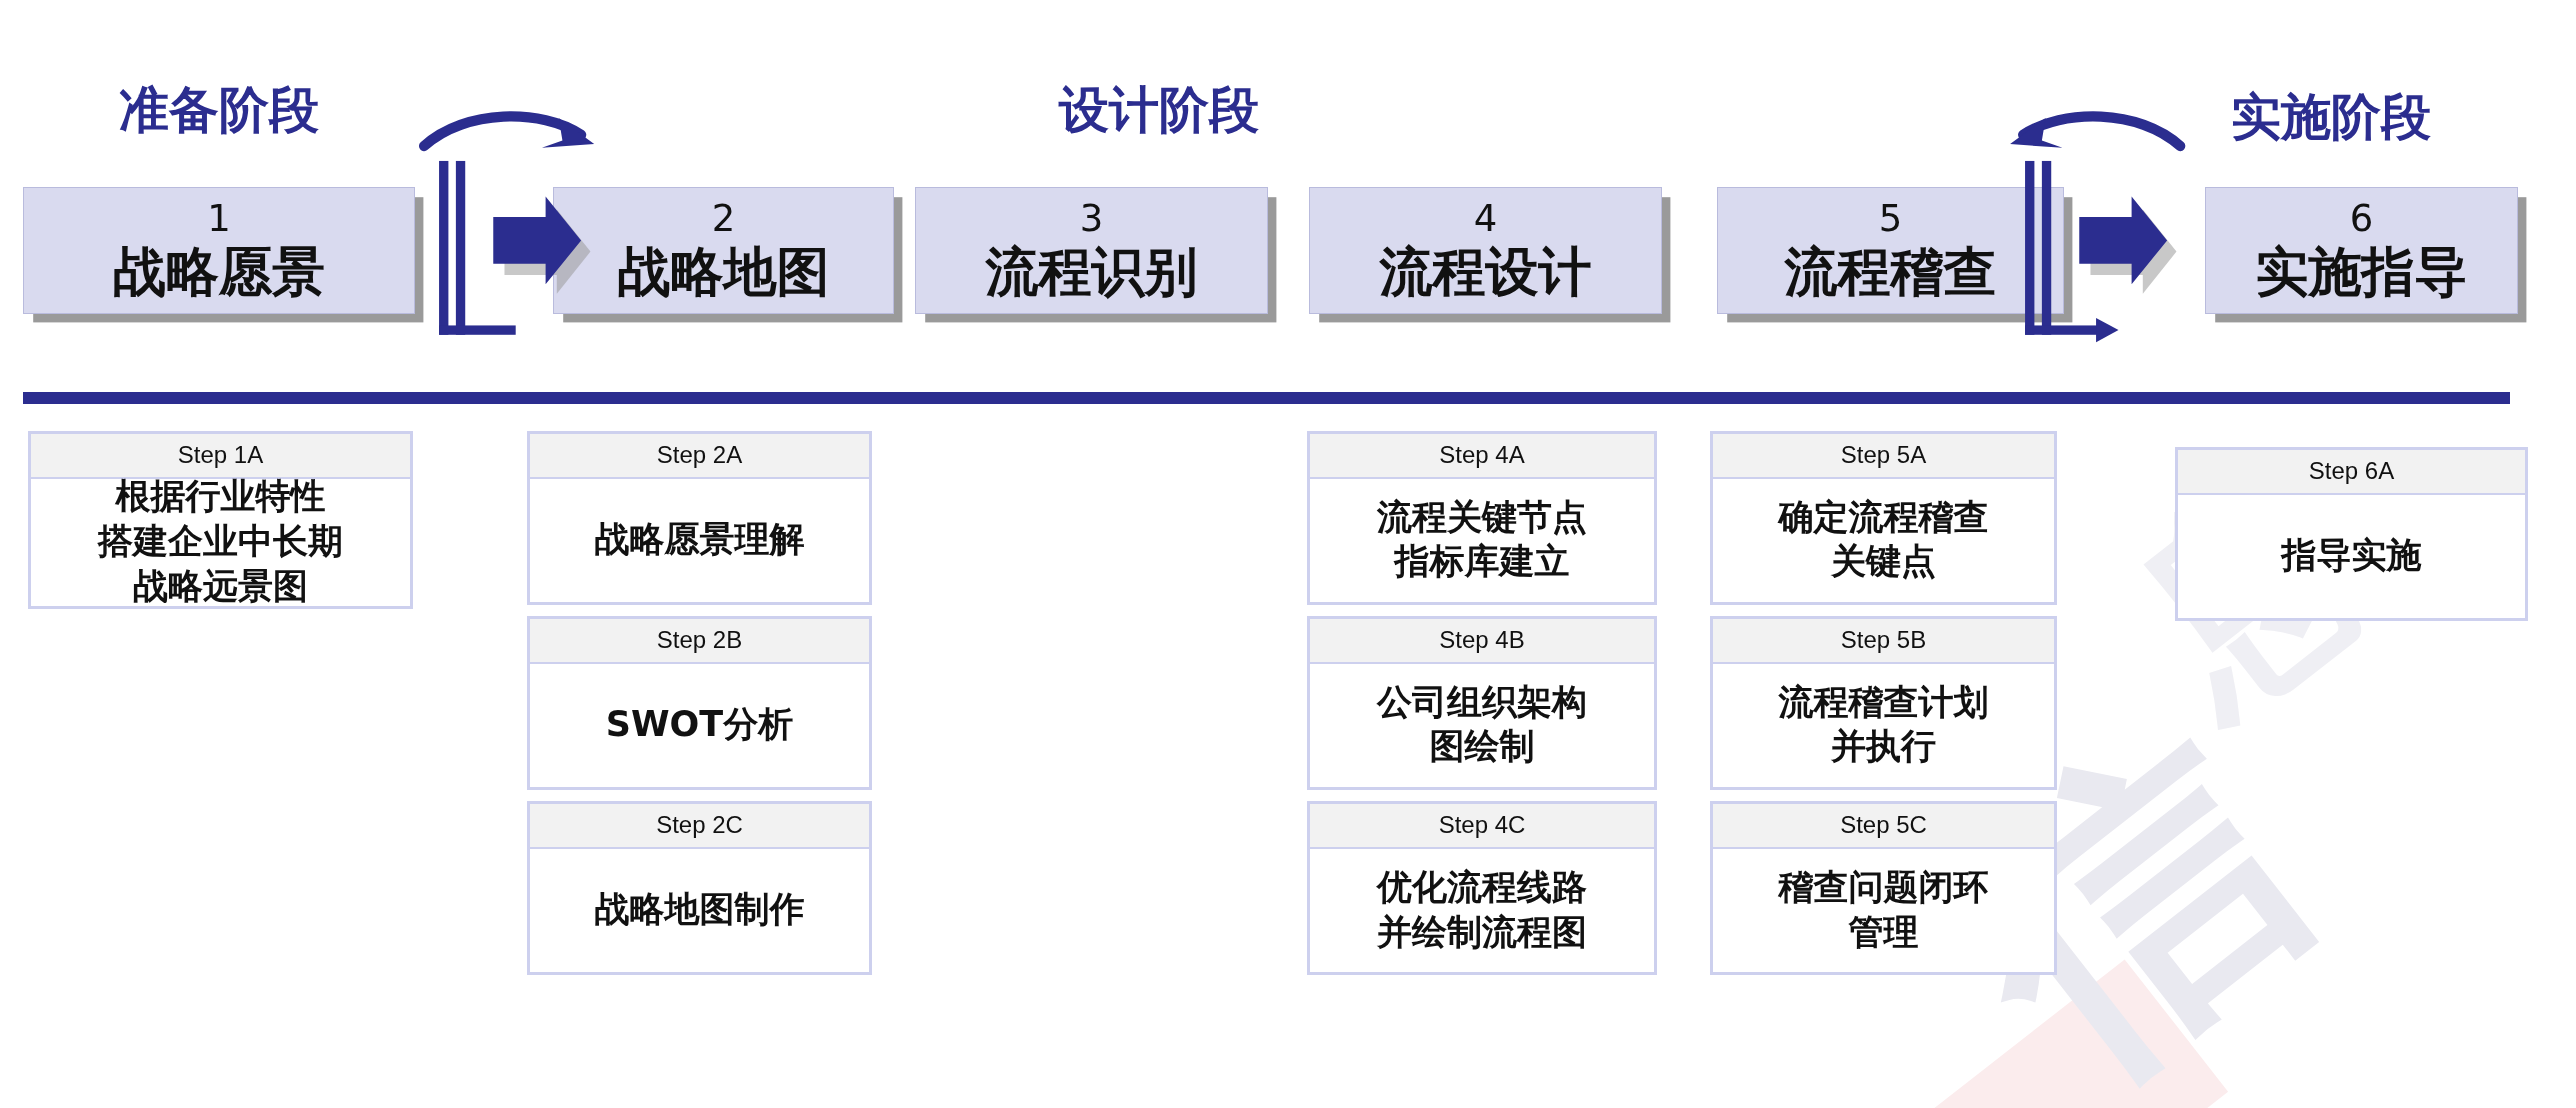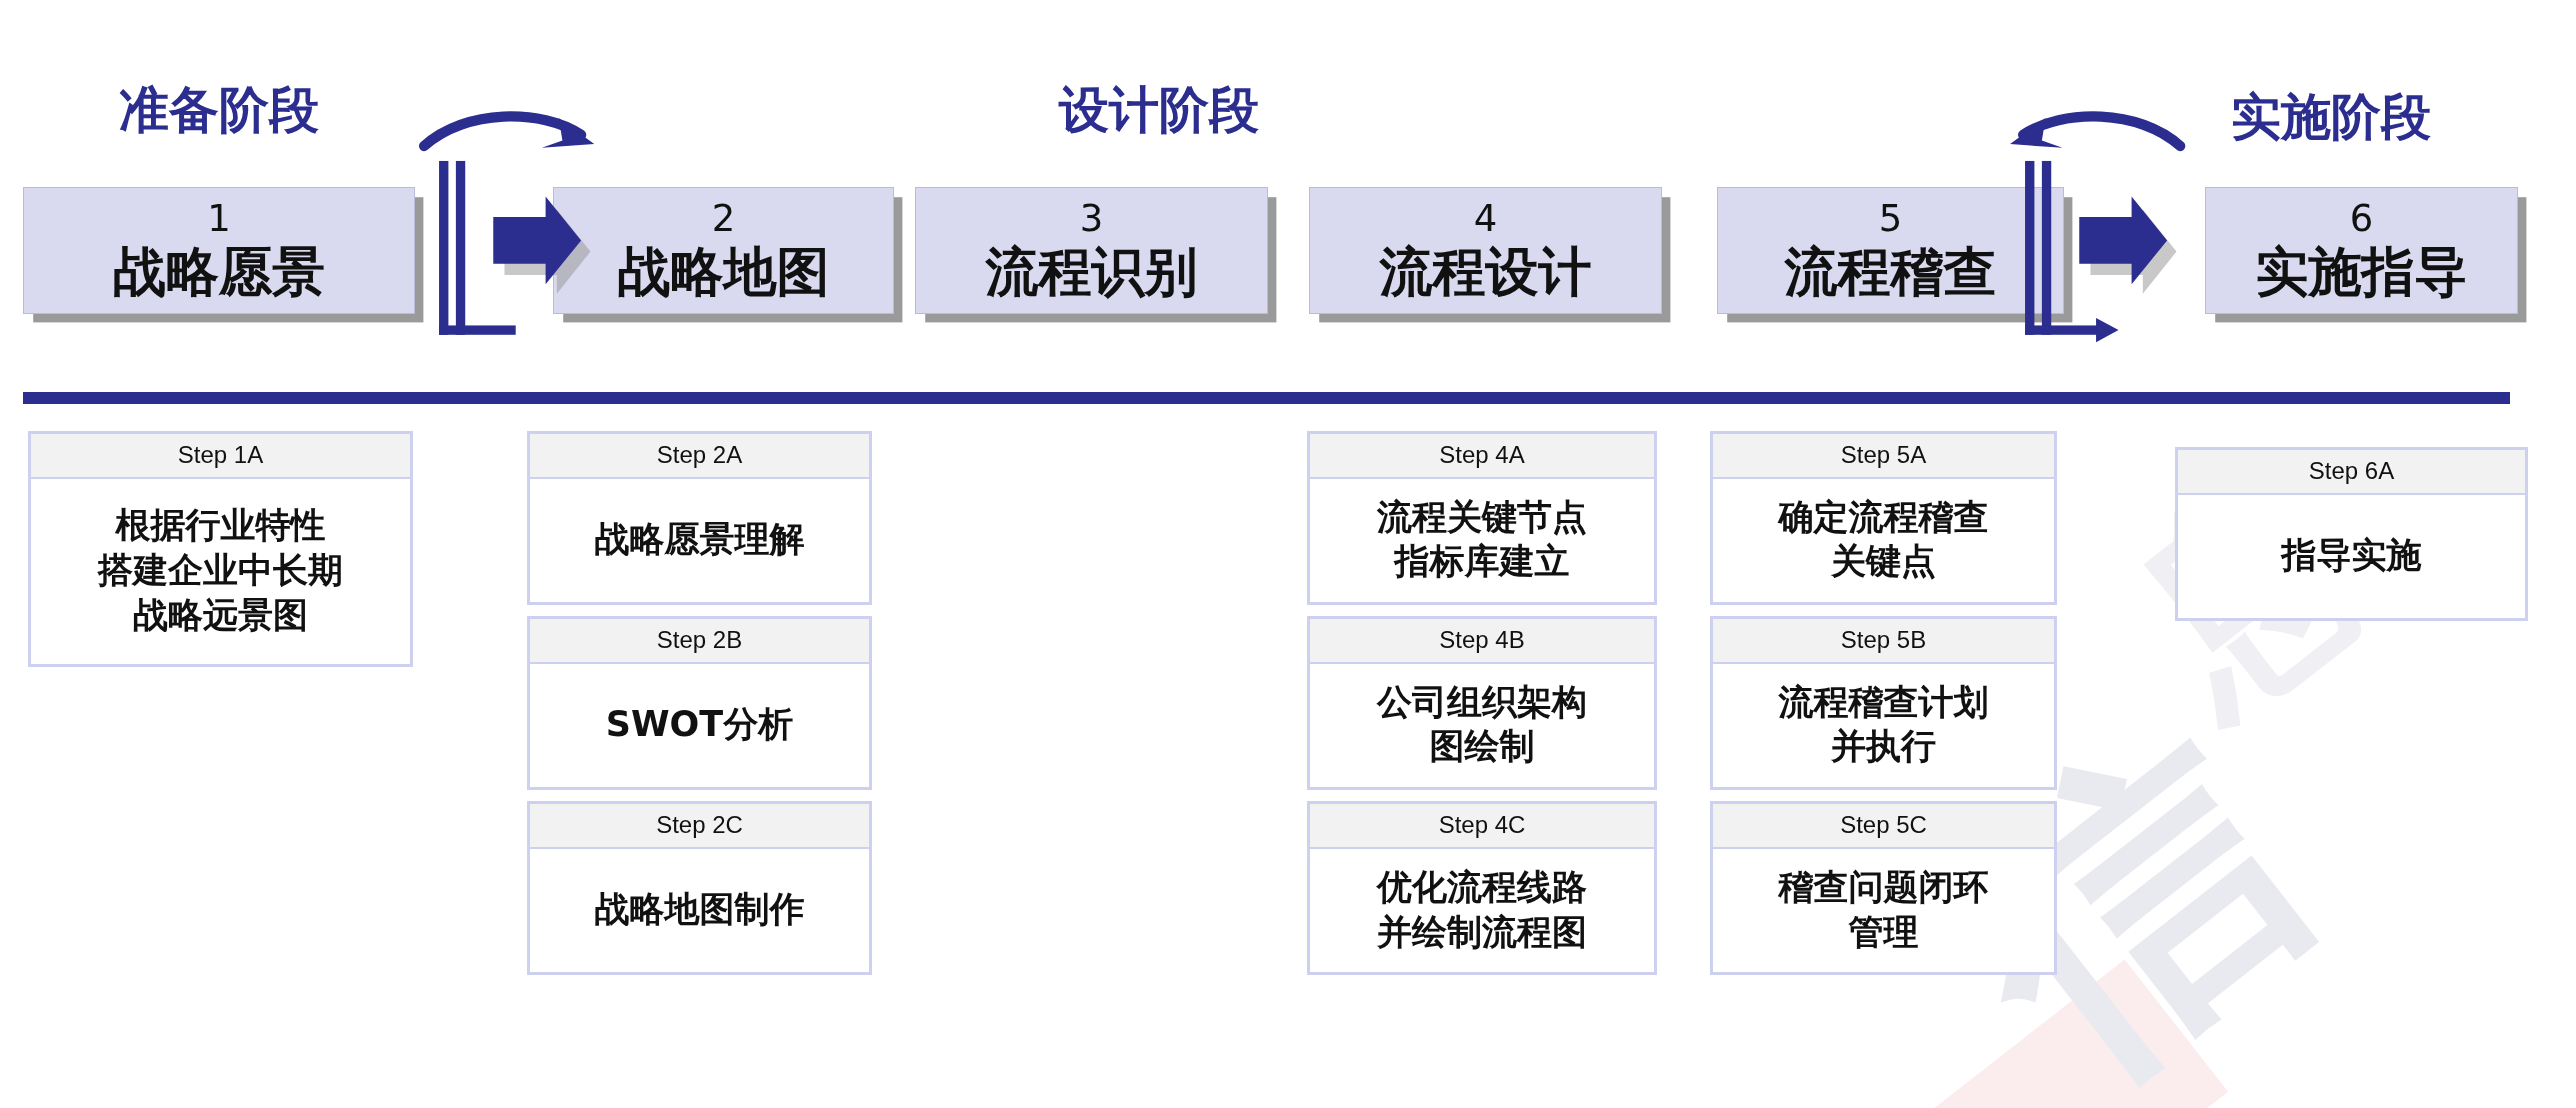--- a/index.html
+++ b/index.html
@@ -116,21 +116,21 @@
     color:#111;
     font-weight:bold;
     line-height:1.28;
     padding:13px 5.6px 15px 5.6px;
     font-family:"DejaVu Sans",sans-serif;
     white-space:pre-line;
     display:flex;align-items:center;justify-content:center;
     box-sizing:border-box;
   }
   .h2{height:123px;}
-  .h3{height:185px;}
+  .h3{height:127px;}
 </style>
 </head>
 <body>
 
 <div id="watermark">
   <div class="wm-red"></div>
   <div class="wm-glyph wm-a">信</div>
   <div class="wm-glyph wm-b">息</div>
 </div>
 

